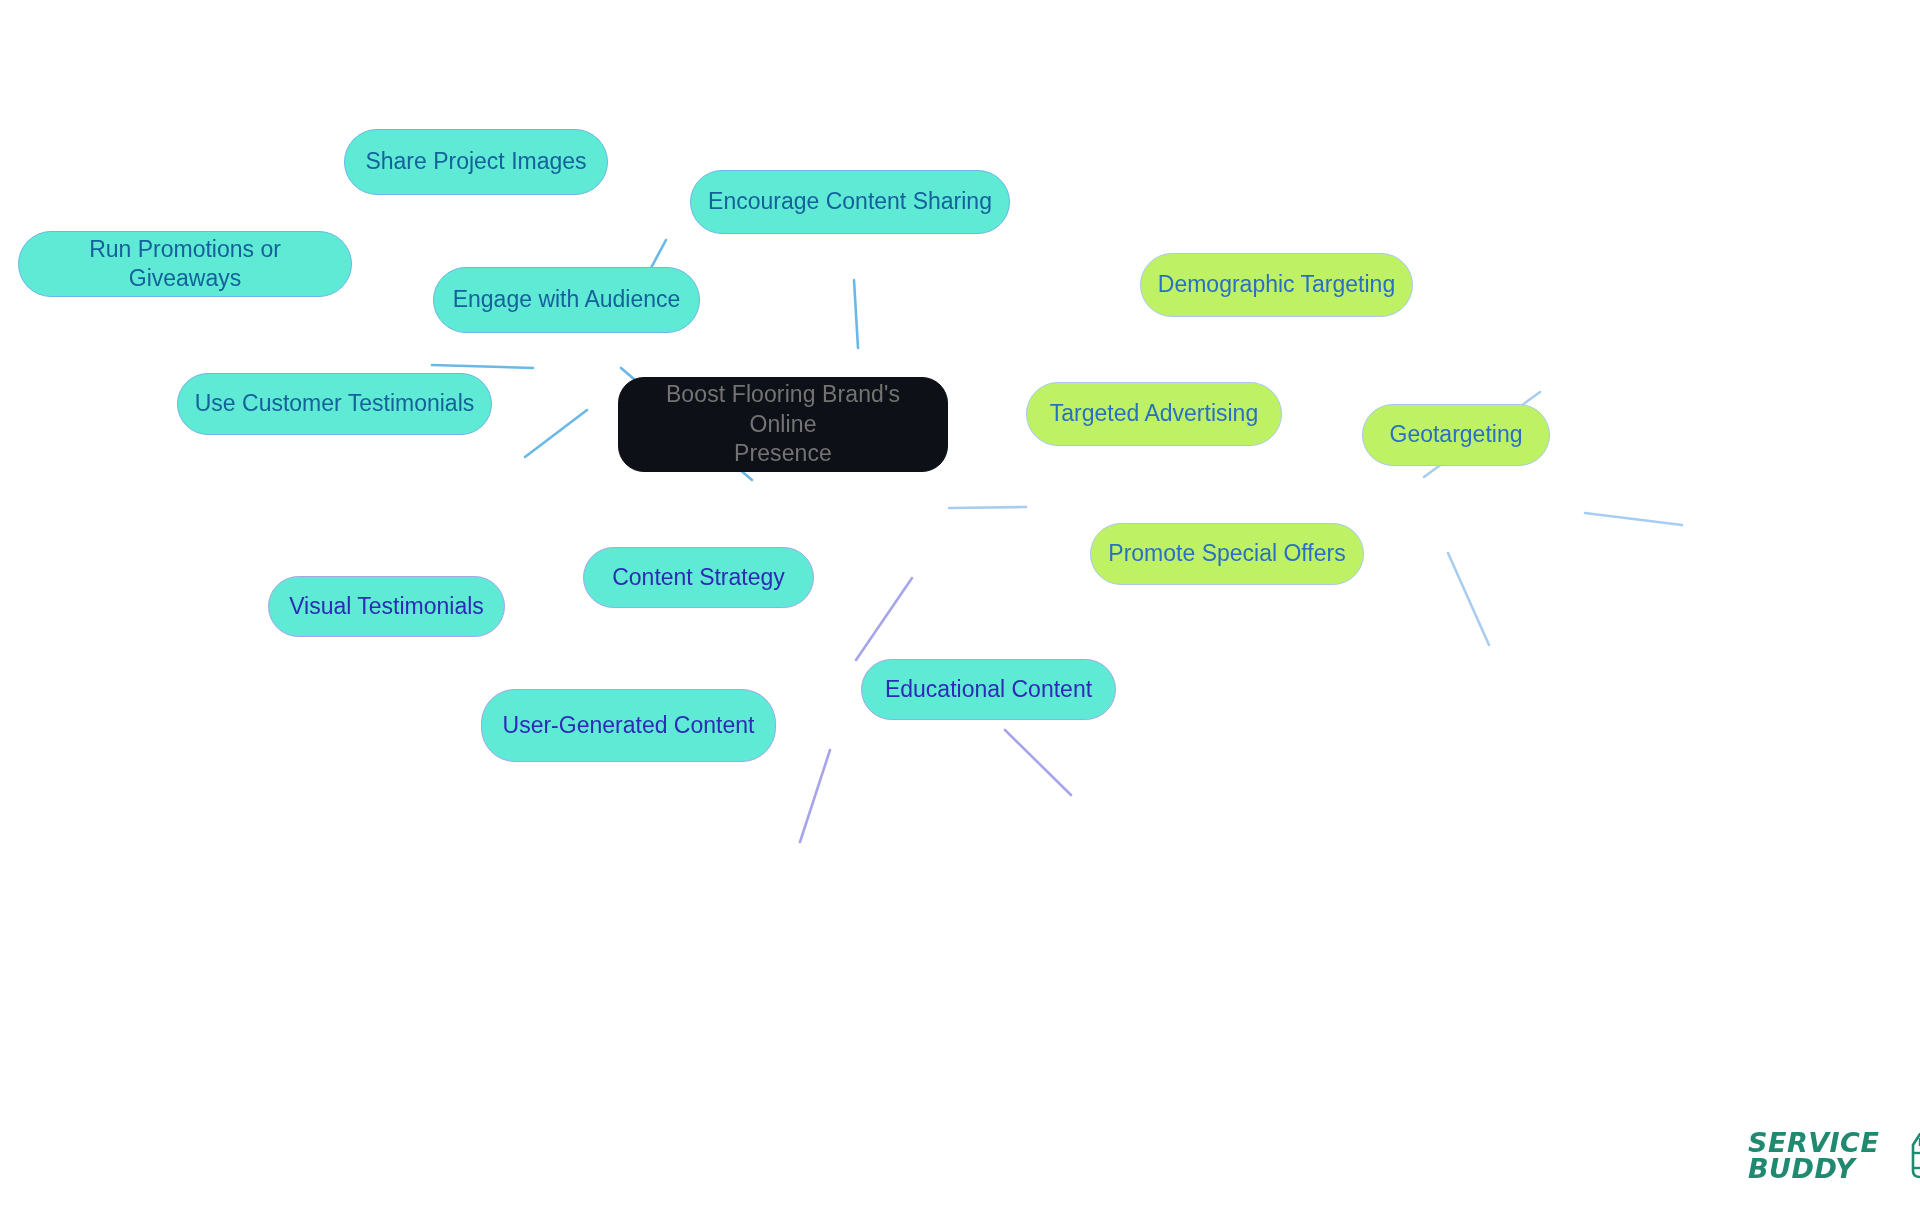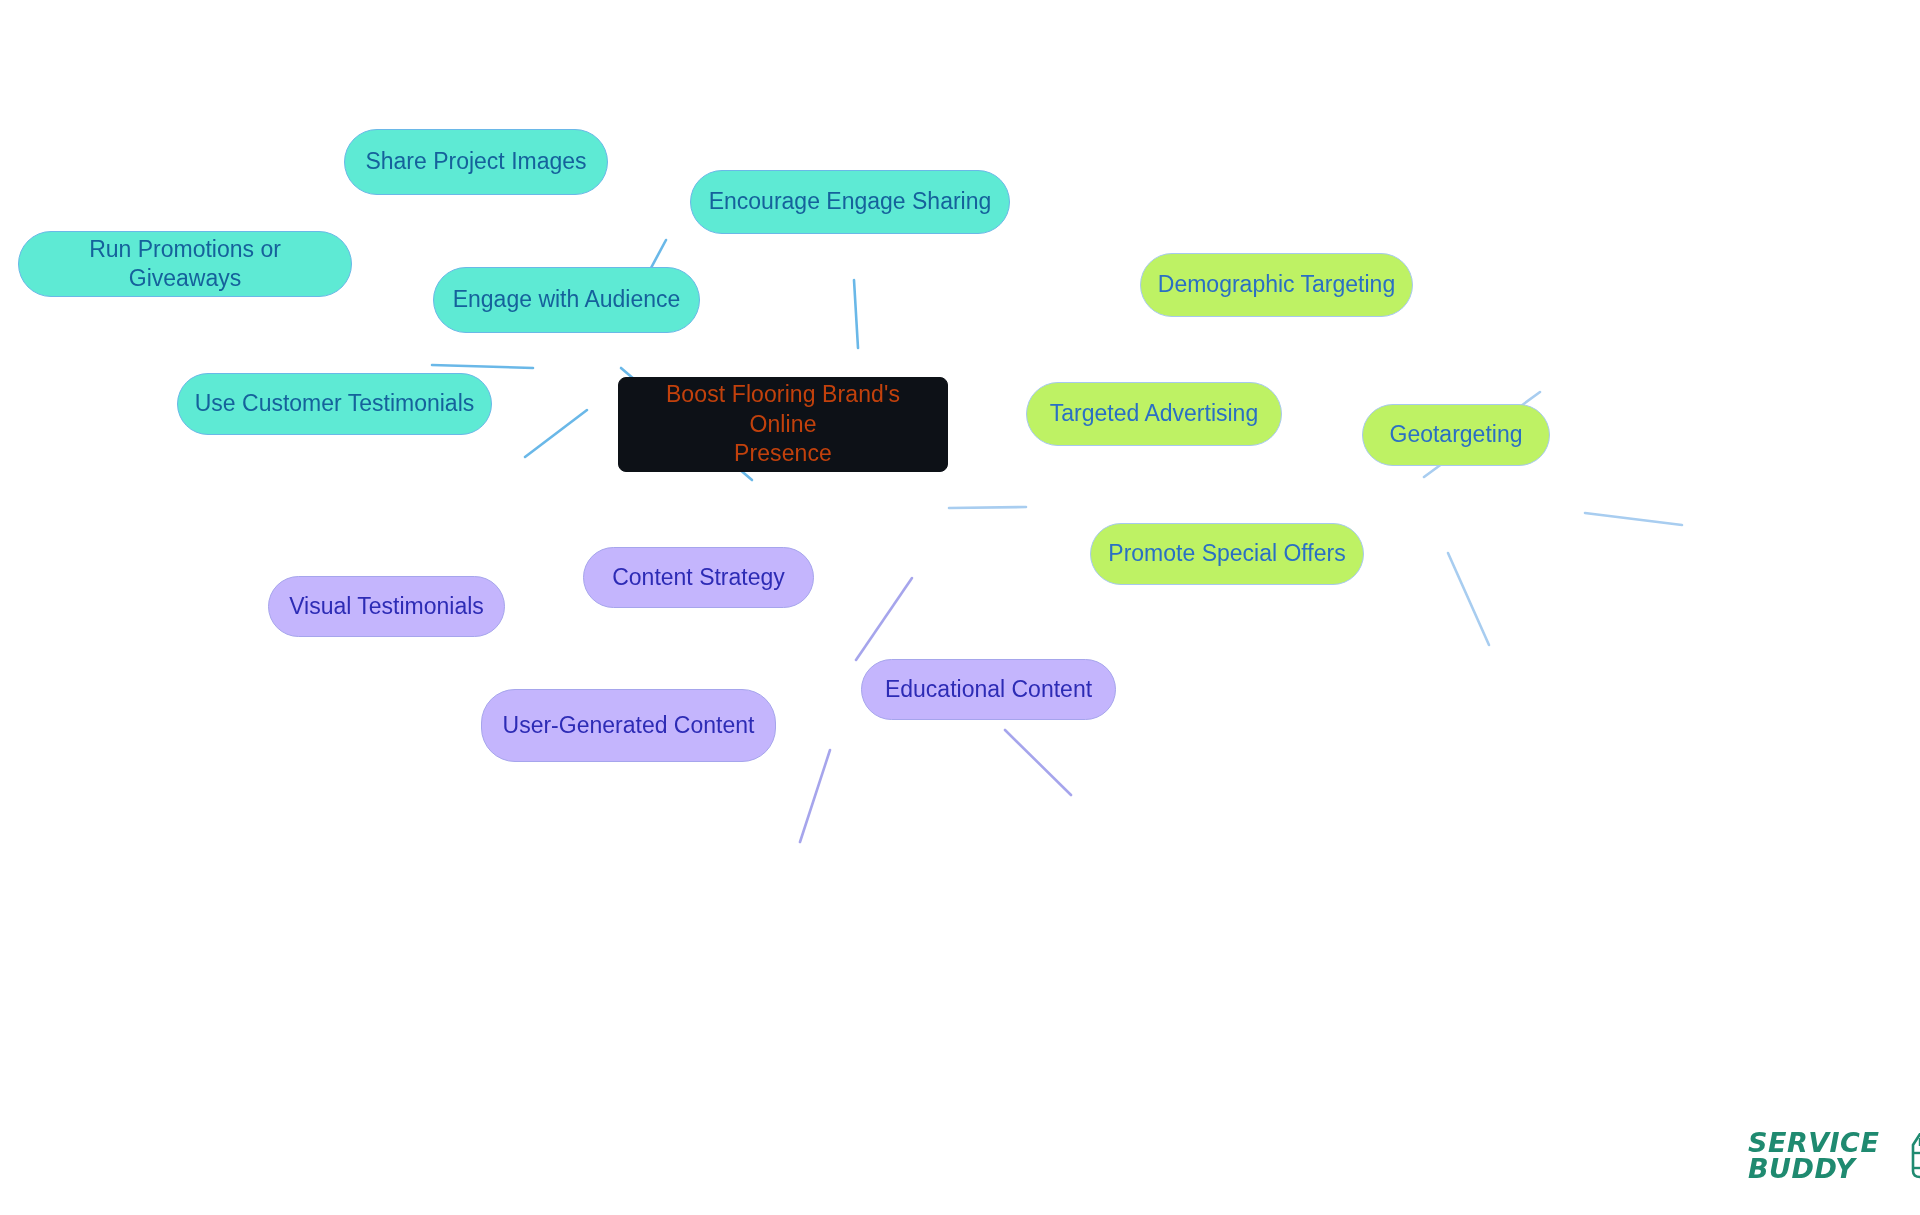--- a/index.html
+++ b/index.html
@@ -39,40 +39,40 @@
     border-radius: 34px;
     border-style: solid;
     border-width: 1.5px;
     line-height: 1.28;
     padding: 6px 14px;
     white-space: pre-line;
   }
   .node-root {
     background: #0d1117;
     border-color: #0d1117;
-    color: #c2410c;
+    color: #737373;
     font-size: 23px;
-    border-radius: 8px;
+    border-radius: 26px;
     letter-spacing: 0.1px;
     text-align: center;
   }
   .node-blue {
     background: #5eead4;
     border-color: #6ab8e8;
     color: #15619b;
     font-size: 23px;
   }
   .node-blue-pale {
     background: #bef264;
     border-color: #a7c9ee;
     color: #2a6fc4;
     font-size: 23px;
   }
   .node-purple {
-    background: #c4b5fd;
+    background: #5eead4;
     border-color: #a6a5ec;
     color: #2d2bb5;
     font-size: 23px;
   }
   .logo {
     position: absolute;
     display: flex;
     align-items: center;
     gap: 7px;
   }
@@ -107,21 +107,21 @@
       <line x1="718" y1="712" x2="623" y2="735" stroke="#a6a5ec" stroke-width="2.6" stroke-linecap="round"></line>
       <line x1="830" y1="750" x2="800" y2="842" stroke="#a6a5ec" stroke-width="2.6" stroke-linecap="round"></line>
       <line x1="1005" y1="730" x2="1071" y2="795" stroke="#a6a5ec" stroke-width="2.6" stroke-linecap="round"></line>
     </svg>
 
   <div id="nodes">
       <div class="node node-root" style="left: 618px; top: 377px; width: 330px; height: 95px;"><span>Boost Flooring Brand's Online
 Presence</span></div>
       <div class="node node-blue" style="left: 433px; top: 267px; width: 267px; height: 66px;"><span>Engage with Audience</span></div>
       <div class="node node-blue" style="left: 344px; top: 129px; width: 264px; height: 66px;"><span>Share Project Images</span></div>
-      <div class="node node-blue" style="left: 690px; top: 170px; width: 320px; height: 64px;"><span>Encourage Engage Sharing</span></div>
+      <div class="node node-blue" style="left: 690px; top: 170px; width: 320px; height: 64px;"><span>Encourage Content Sharing</span></div>
       <div class="node node-blue" style="left: 18px; top: 231px; width: 334px; height: 66px;"><span>Run Promotions or Giveaways</span></div>
       <div class="node node-blue" style="left: 177px; top: 373px; width: 315px; height: 62px;"><span>Use Customer Testimonials</span></div>
       <div class="node node-blue-pale" style="left: 1026px; top: 382px; width: 256px; height: 64px; justify-content: center;"><span>Targeted Advertising</span></div>
       <div class="node node-blue-pale" style="left: 1140px; top: 253px; width: 273px; height: 64px;"><span>Demographic Targeting</span></div>
       <div class="node node-blue-pale" style="left: 1362px; top: 404px; width: 188px; height: 62px;"><span>Geotargeting</span></div>
       <div class="node node-blue-pale" style="left: 1090px; top: 523px; width: 274px; height: 62px;"><span>Promote Special Offers</span></div>
       <div class="node node-purple" style="left: 583px; top: 547px; width: 231px; height: 61px;"><span>Content Strategy</span></div>
       <div class="node node-purple" style="left: 268px; top: 576px; width: 237px; height: 61px;"><span>Visual Testimonials</span></div>
       <div class="node node-purple" style="left: 481px; top: 689px; width: 295px; height: 73px;"><span>User-Generated Content</span></div>
       <div class="node node-purple" style="left: 861px; top: 659px; width: 255px; height: 61px;"><span>Educational Content</span></div>

